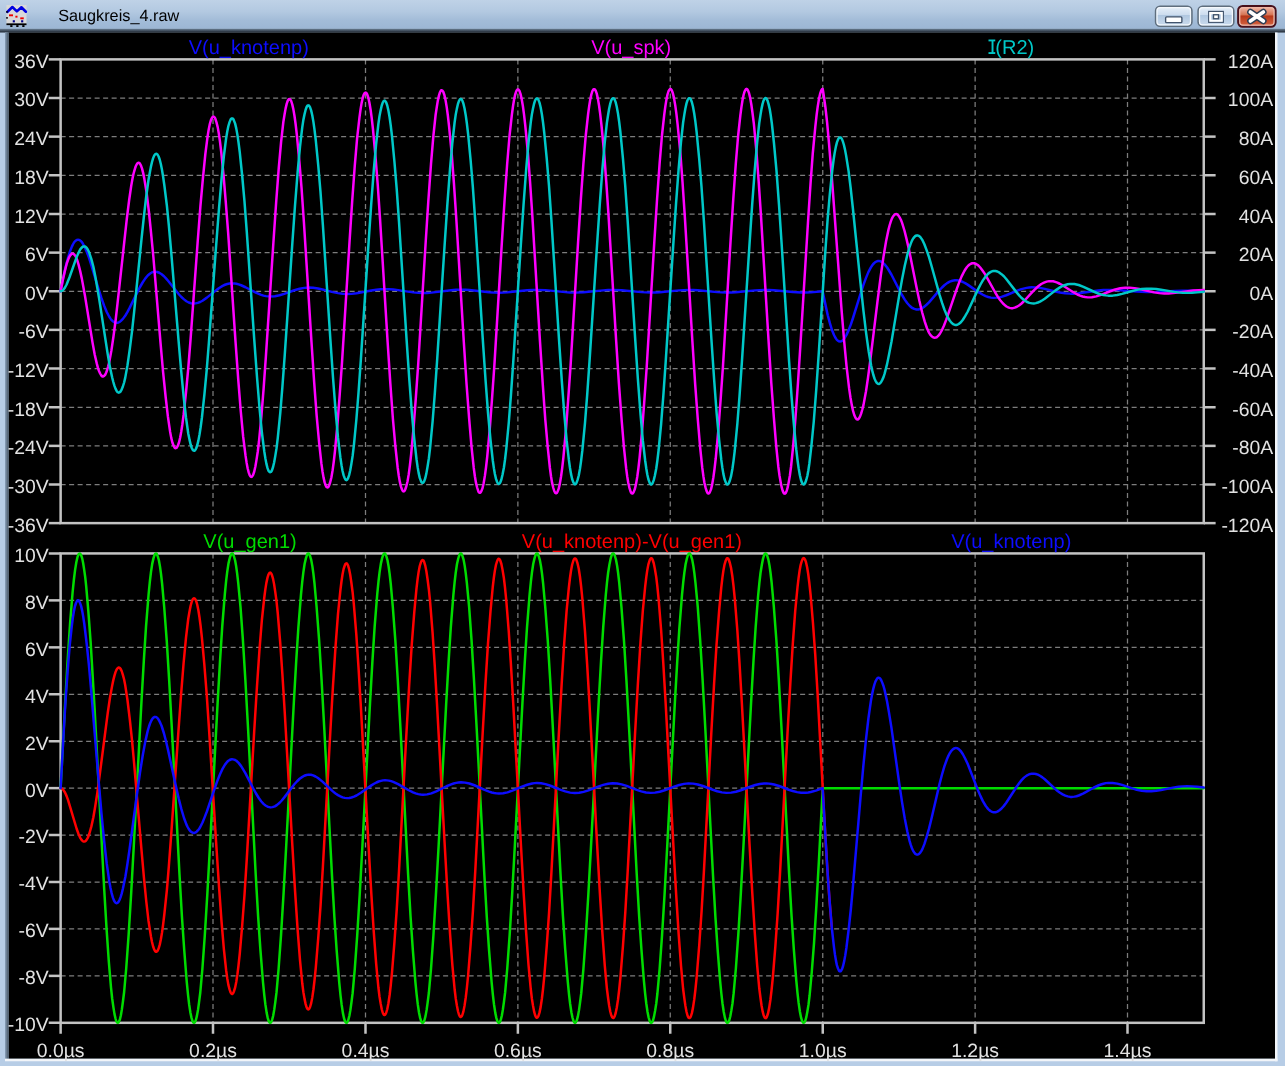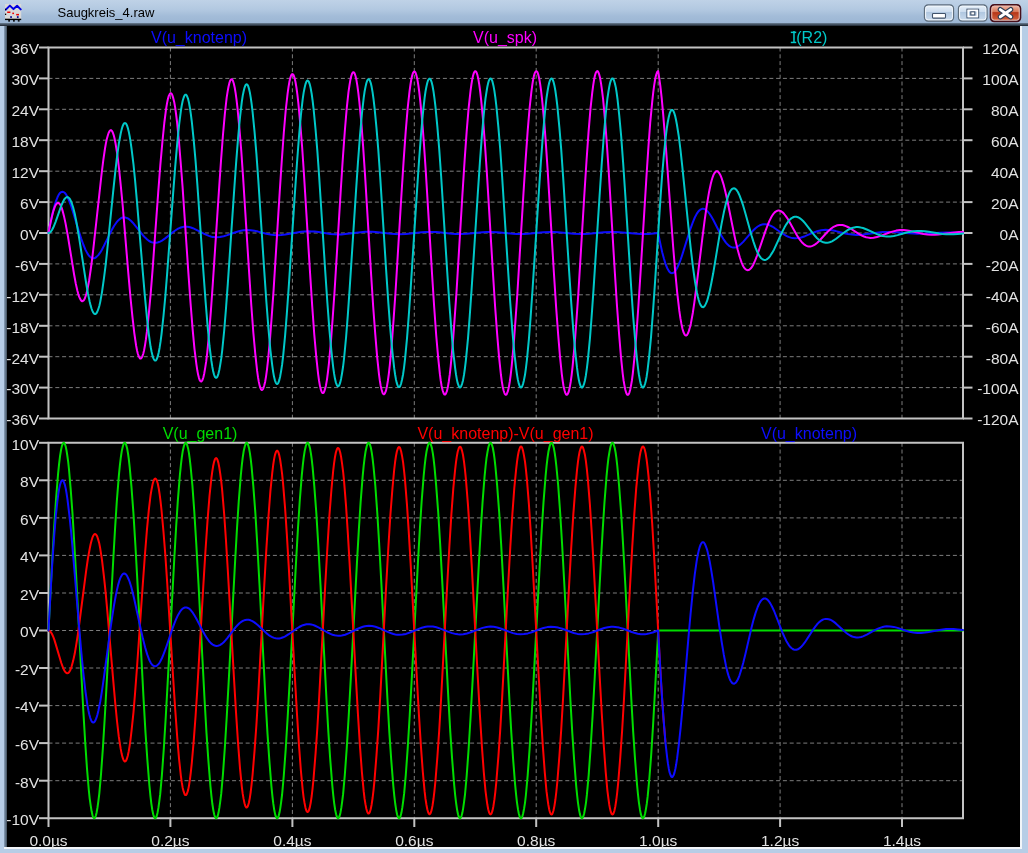--- a/index.html
+++ b/index.html
@@ -2,21 +2,21 @@
 <html><head><meta charset="utf-8"><style>
 html,body{margin:0;padding:0;width:1028px;height:853px;overflow:hidden;background:#b7cde6;}
 *{box-sizing:border-box;}
 #win{position:relative;width:1028px;height:853px;font-family:"Liberation Sans",sans-serif;}
 #tbar{position:absolute;left:0;top:0;width:1028px;height:23px;background:linear-gradient(#bfd2e7 0%,#b3c9e1 40%,#a3bcd8 70%,#9cb6d4 100%);}
 #tgrad{position:absolute;left:0;top:23px;width:1028px;height:3px;background:linear-gradient(#6b7f94,#1c242e);}
 #client{position:absolute;left:7px;top:26px;width:1013px;height:821px;background:#000;}
 #shadL{position:absolute;left:4px;top:26px;width:3px;height:821px;background:linear-gradient(90deg,#8ba2bc,#404e5c);}
 #liteR{position:absolute;left:1020px;top:26px;width:2px;height:823px;background:#f2f5f9;}
 #liteB{position:absolute;left:4px;top:847px;width:1018px;height:2px;background:#f2f5f9;}
-#title{position:absolute;left:46.5px;top:5px;font-size:13px;color:#000;margin-left:11px;}
+#title{position:absolute;left:46.5px;top:5px;font-size:13px;color:#000;}
 svg text{font-family:"Liberation Sans",sans-serif;}
 .ax{font-size:15.5px;fill:#e2e2e2;}
 .cl{font-size:16px;}
 .e{text-anchor:end;}
 .m{text-anchor:middle;}
 .g{stroke:#7d7d7d;stroke-width:1;stroke-dasharray:4,2.8;}
 .t{stroke:#c3c3c3;stroke-width:2;}
 .b{fill:none;stroke:#c3c3c3;stroke-width:2;}
 polyline{fill:none;stroke-width:2;stroke-linejoin:round;stroke-linecap:round;}
 </style></head><body>

